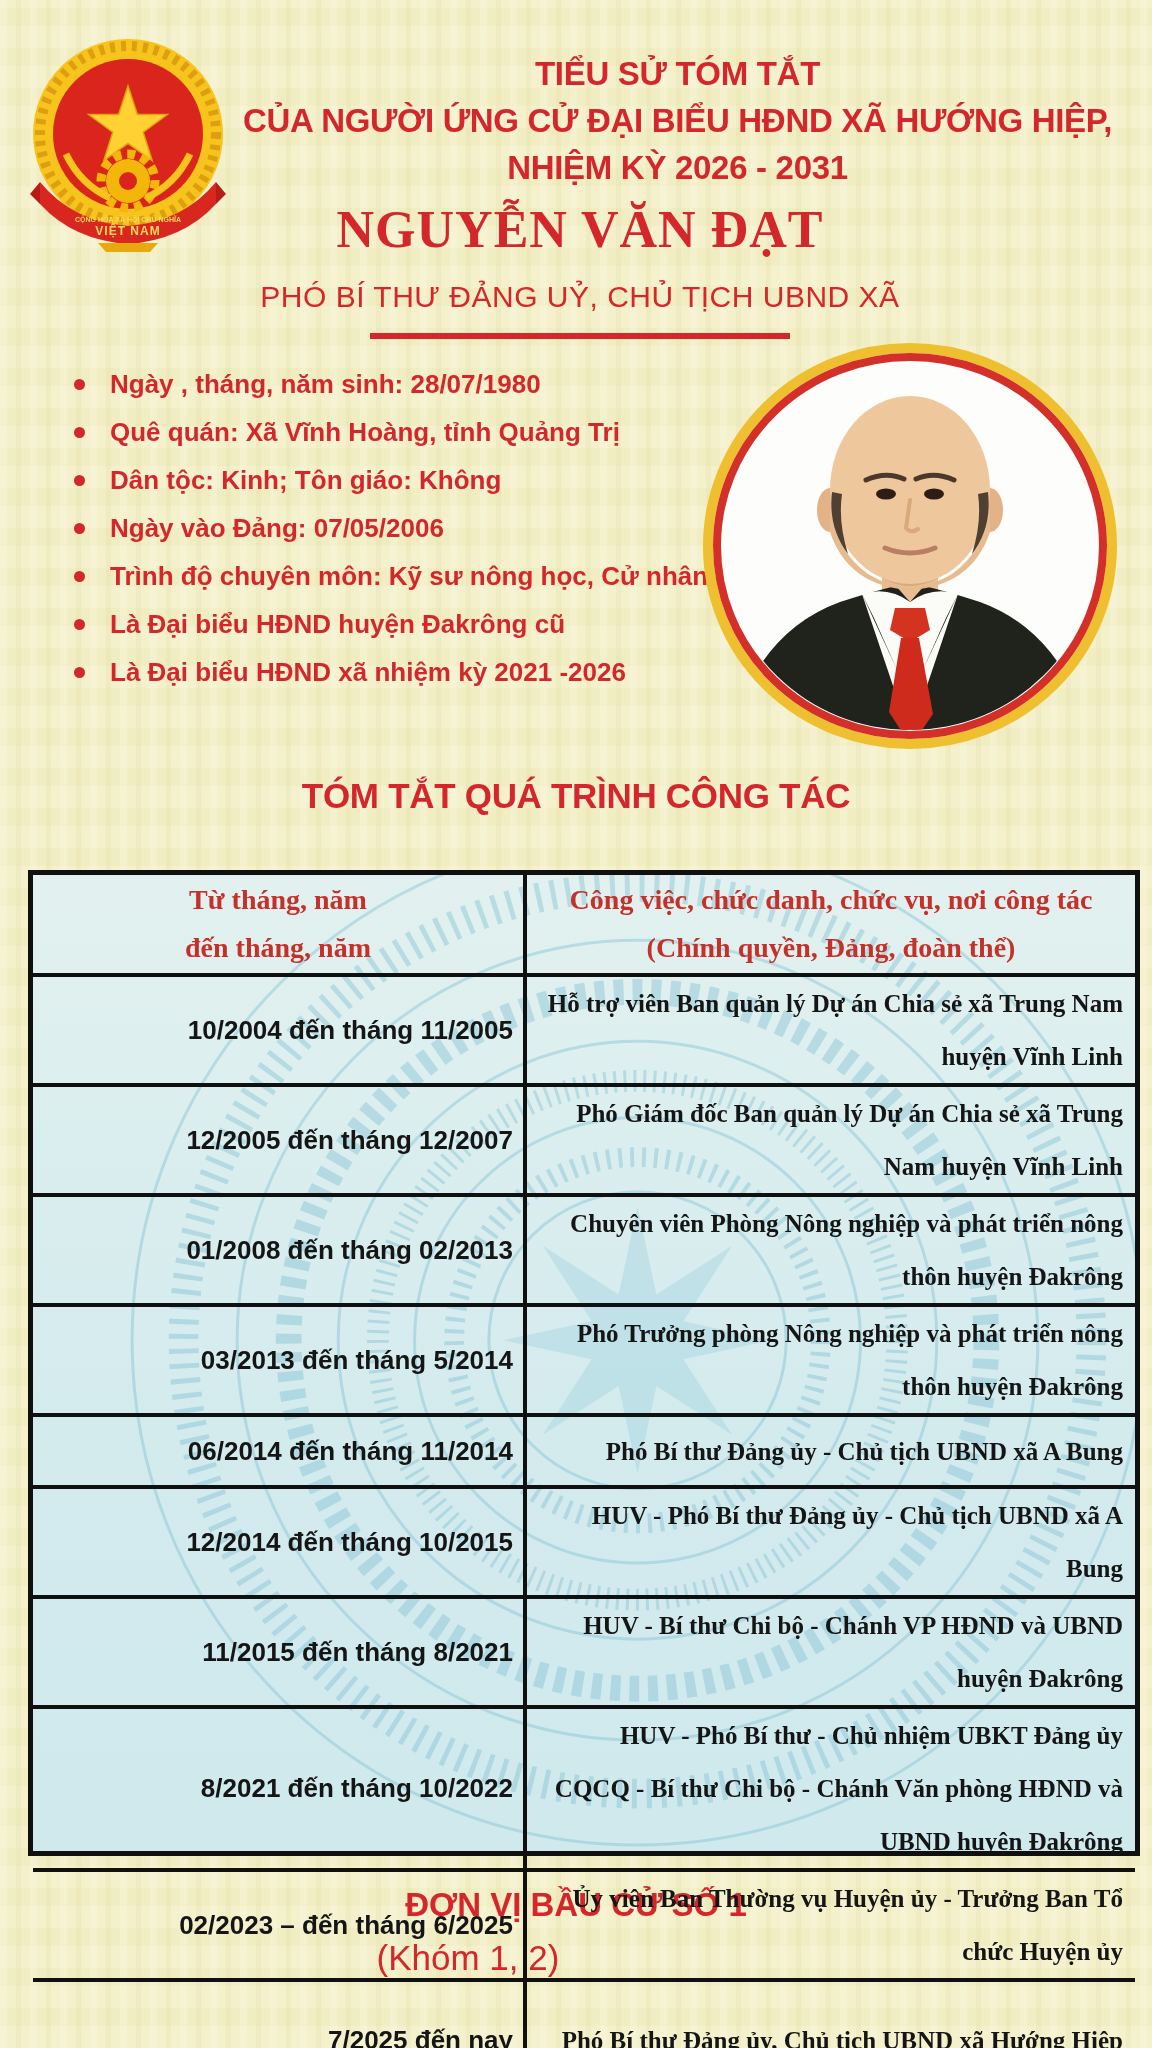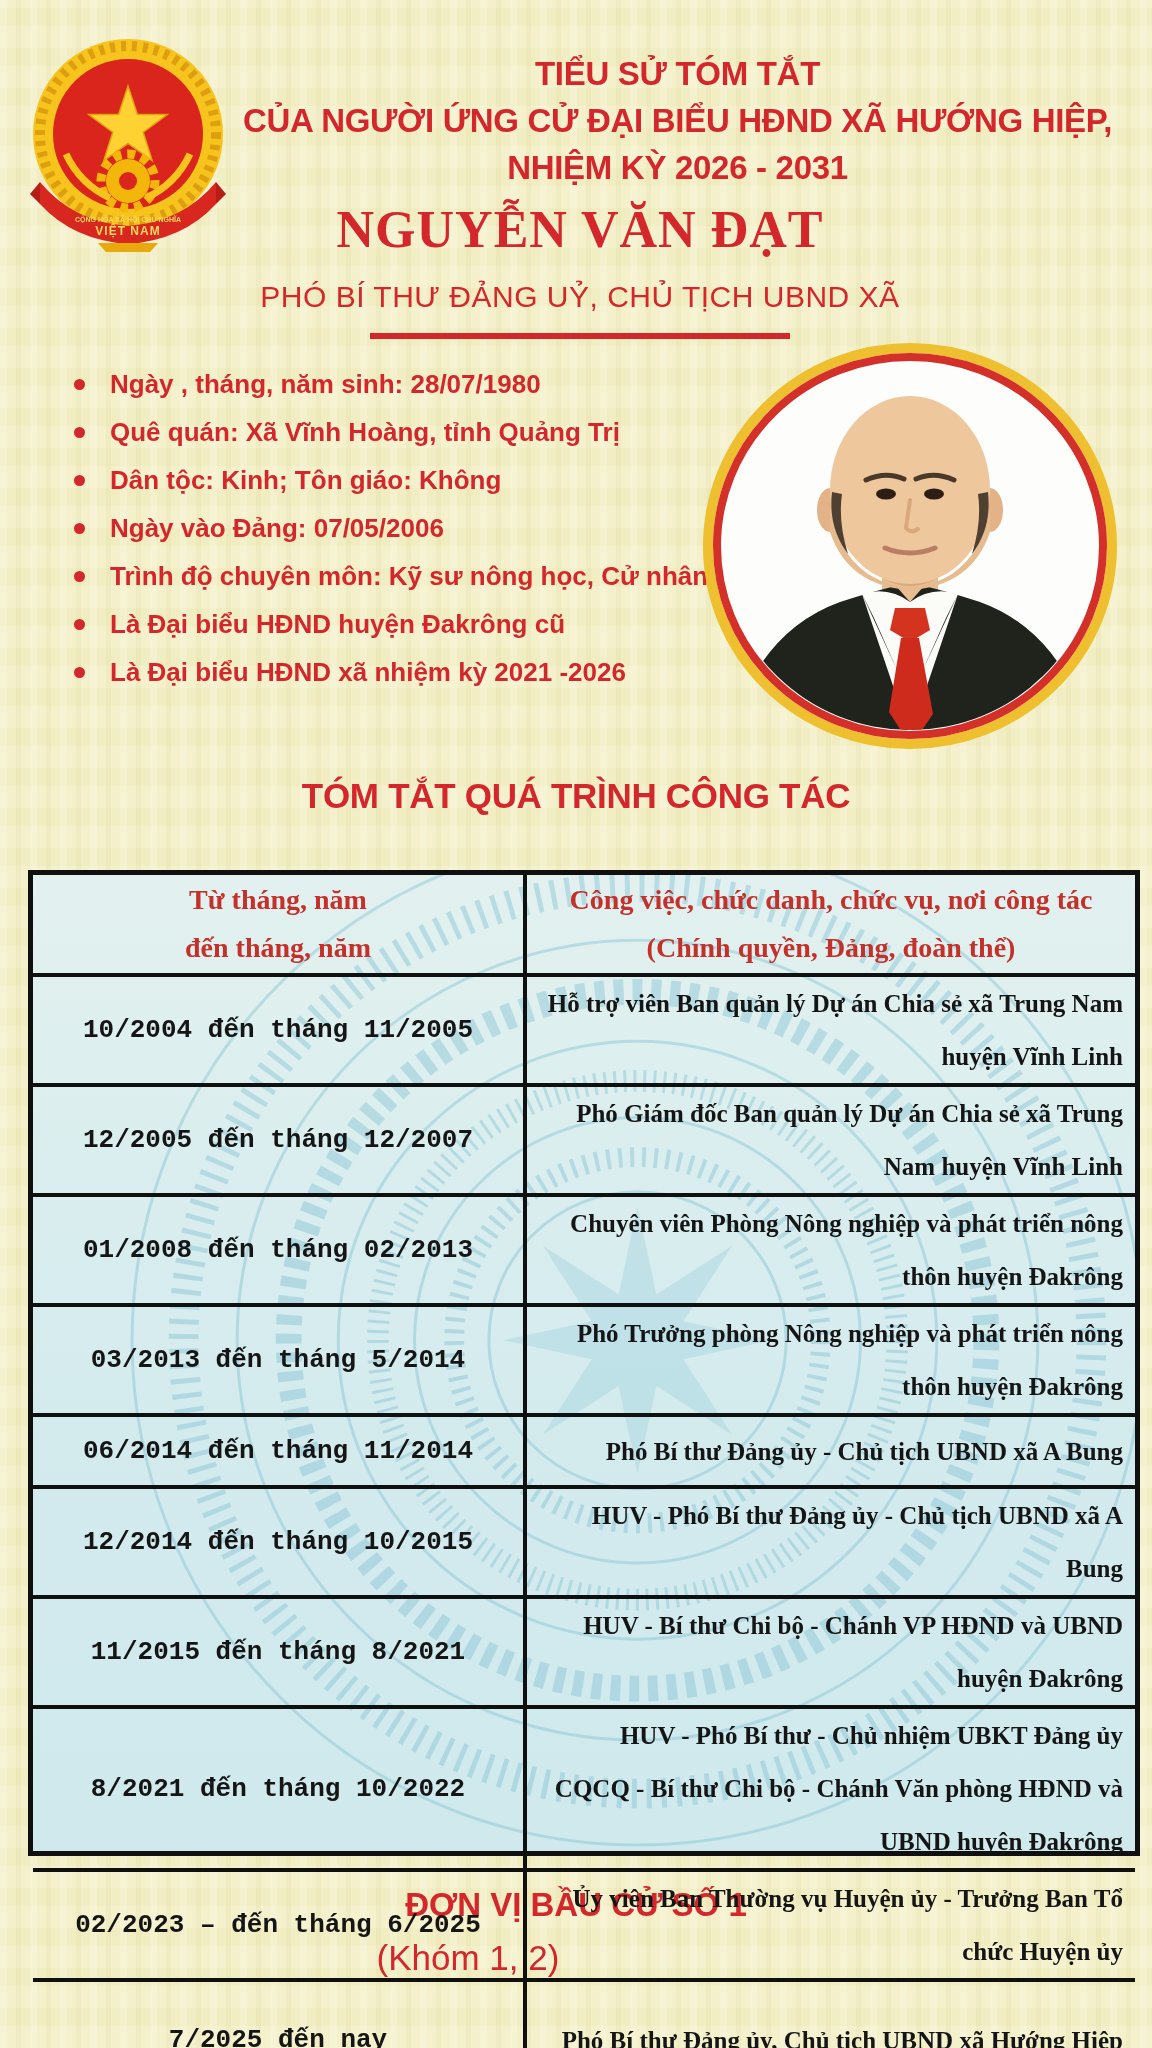--- a/index.html
+++ b/index.html
@@ -39,21 +39,21 @@
   .watermark{position:absolute;left:0;top:0;width:100%;height:100%;pointer-events:none;}
   table.career{position:relative;z-index:1;width:100%;height:100%;border-collapse:collapse;table-layout:fixed;}
   table.career td{border:4px solid #101010;vertical-align:middle;box-sizing:border-box;}
   table.career tr:first-child td{border-top:none;}
   table.career tr:last-child td{border-bottom:none;}
   table.career td:first-child{border-left:none;}
   table.career td:last-child{border-right:none;}
   .col-period{width:492px;}
   .hdr td{font-family:"Liberation Serif",serif;font-weight:bold;font-size:28px;line-height:48px;
         color:#c4312b;text-align:center;}
-  .period{font-family:Liberation Mono, monospace;font-weight:bold;font-size:26px;color:#151515;text-align:center;padding:0 10px;}
+  .period{font-family:Liberation Sans, sans-serif;font-weight:bold;font-size:26px;color:#151515;text-align:right;padding:0 10px;}
   .role{font-family:Liberation Serif, serif;font-weight:bold;font-size:25px;line-height:53px;color:#151515;
         text-align:right;padding:0 12px 0 16px;}
   
   .footer-unit{position:absolute;left:0;top:1886px;width:1152px;text-align:center;
         font-weight:bold;font-size:33px;color:#d3272b;}
   .footer-note{position:absolute;left:0;top:1938px;width:936px;text-align:center;
         font-size:35px;color:#d3272b;}
 </style>
 </head>
 <body>

